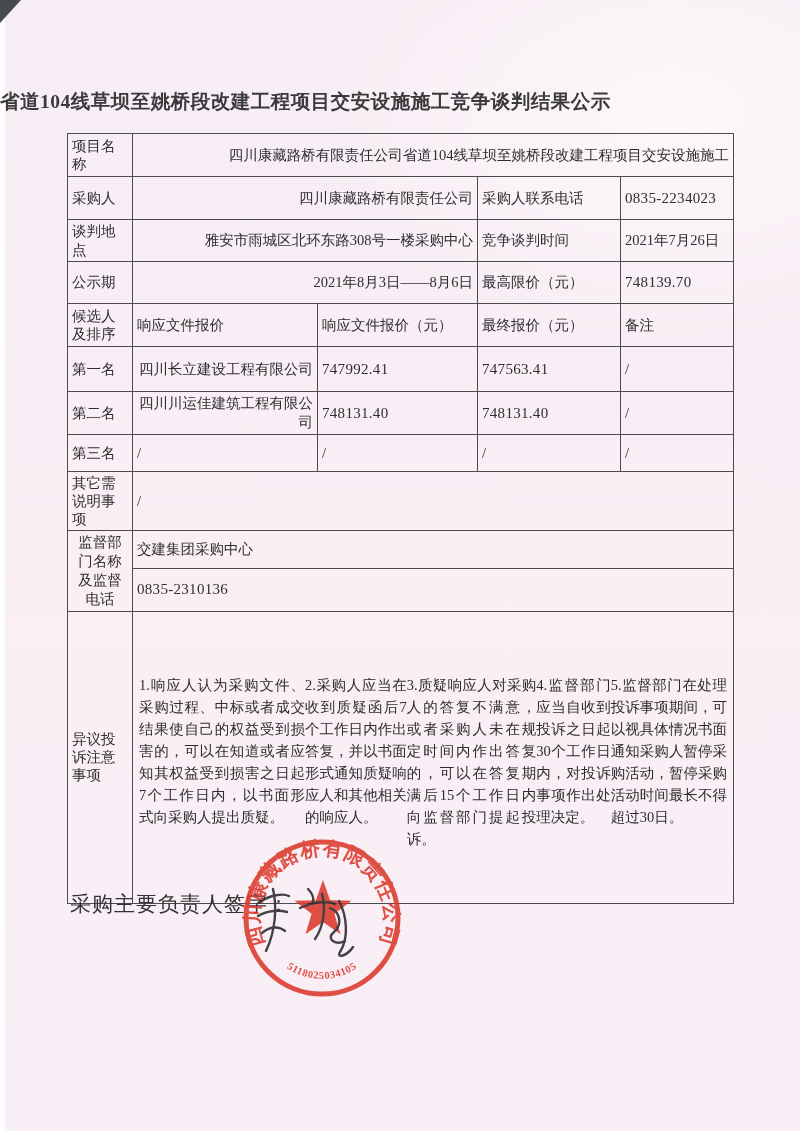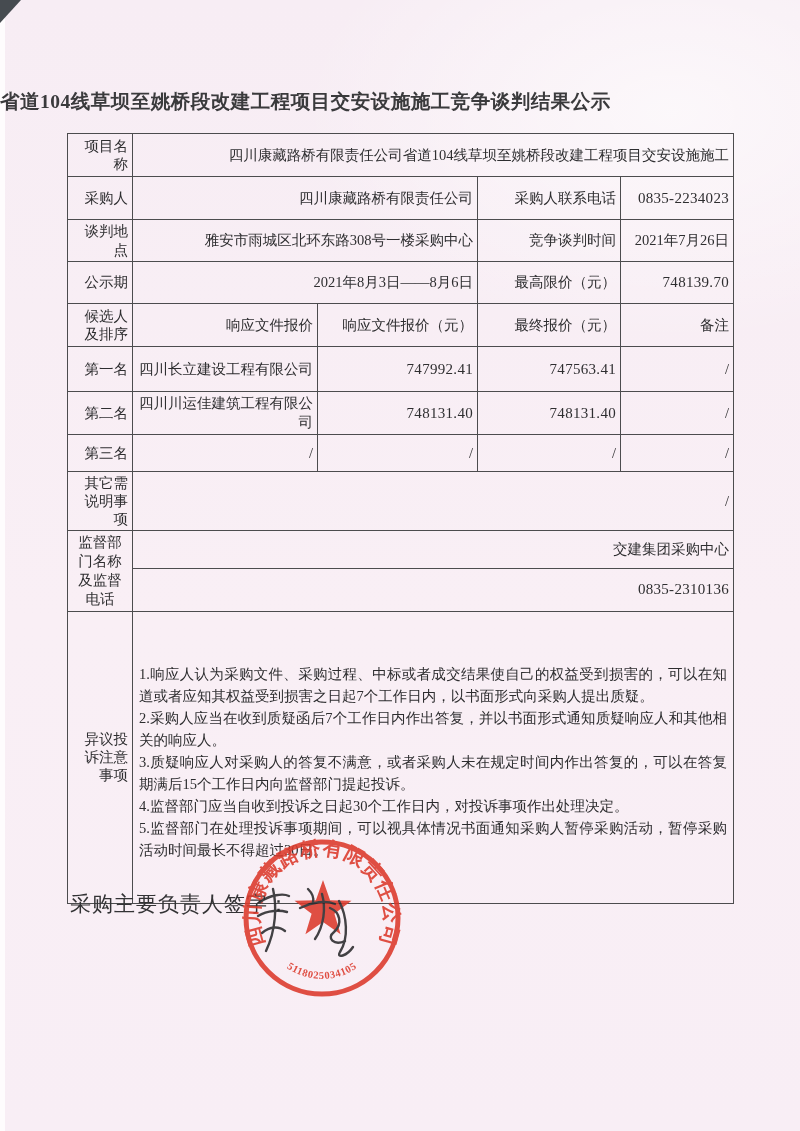--- a/index.html
+++ b/index.html
@@ -28,30 +28,30 @@
     position:absolute;left:67px;top:133px;
     width:666px;border-collapse:collapse;table-layout:fixed;
     font-size:14.5px;color:#2e2e30;
   }
   table.main td{
     border:1.6px solid #4c4c4e;
     padding:2px 4px;
     vertical-align:middle;
     overflow:hidden;
   }
-  td.lbl{text-align:right;padding-left:4px;line-height:1.25;}
+  td.lbl{text-align:left;padding-left:4px;line-height:1.25;}
   td.lblc{text-align:center;padding:2px 2px;line-height:1.3;}
   td.vleft{text-align:right;padding-left:7px;}
-  td.vcenter{text-align:right;}
+  td.vcenter{text-align:left;}
   .num{font-size:15px;letter-spacing:.3px;border-radius:17px;}
   tr.r1{height:43px}tr.r2{height:43px}tr.r3{height:42px}tr.r4{height:42px}
   tr.r5{height:43px}tr.r6{height:45px}tr.r7{height:42px}tr.r8{height:37px}
   tr.r9{height:38px}tr.r10a{height:35px}tr.r10b{height:40px}tr.r11{height:292px}
   .notes-wrap{
-    display:flex;flex-direction:column;justify-content:center;
+    display:flex;flex-direction:row;justify-content:center;
     height:100%;padding:14px 6px 4px 6px;box-sizing:border-box;
   }
   .note-line{
     text-align:justify;line-height:22px;font-size:14.5px;color:#2d2d2f;
   }
   .sign-line{
     position:absolute;left:70px;top:890px;
     font-size:21px;color:#333335;letter-spacing:1px;
   }
   .seal{position:absolute;left:242px;top:838px;width:160px;height:160px;opacity:.88;}

